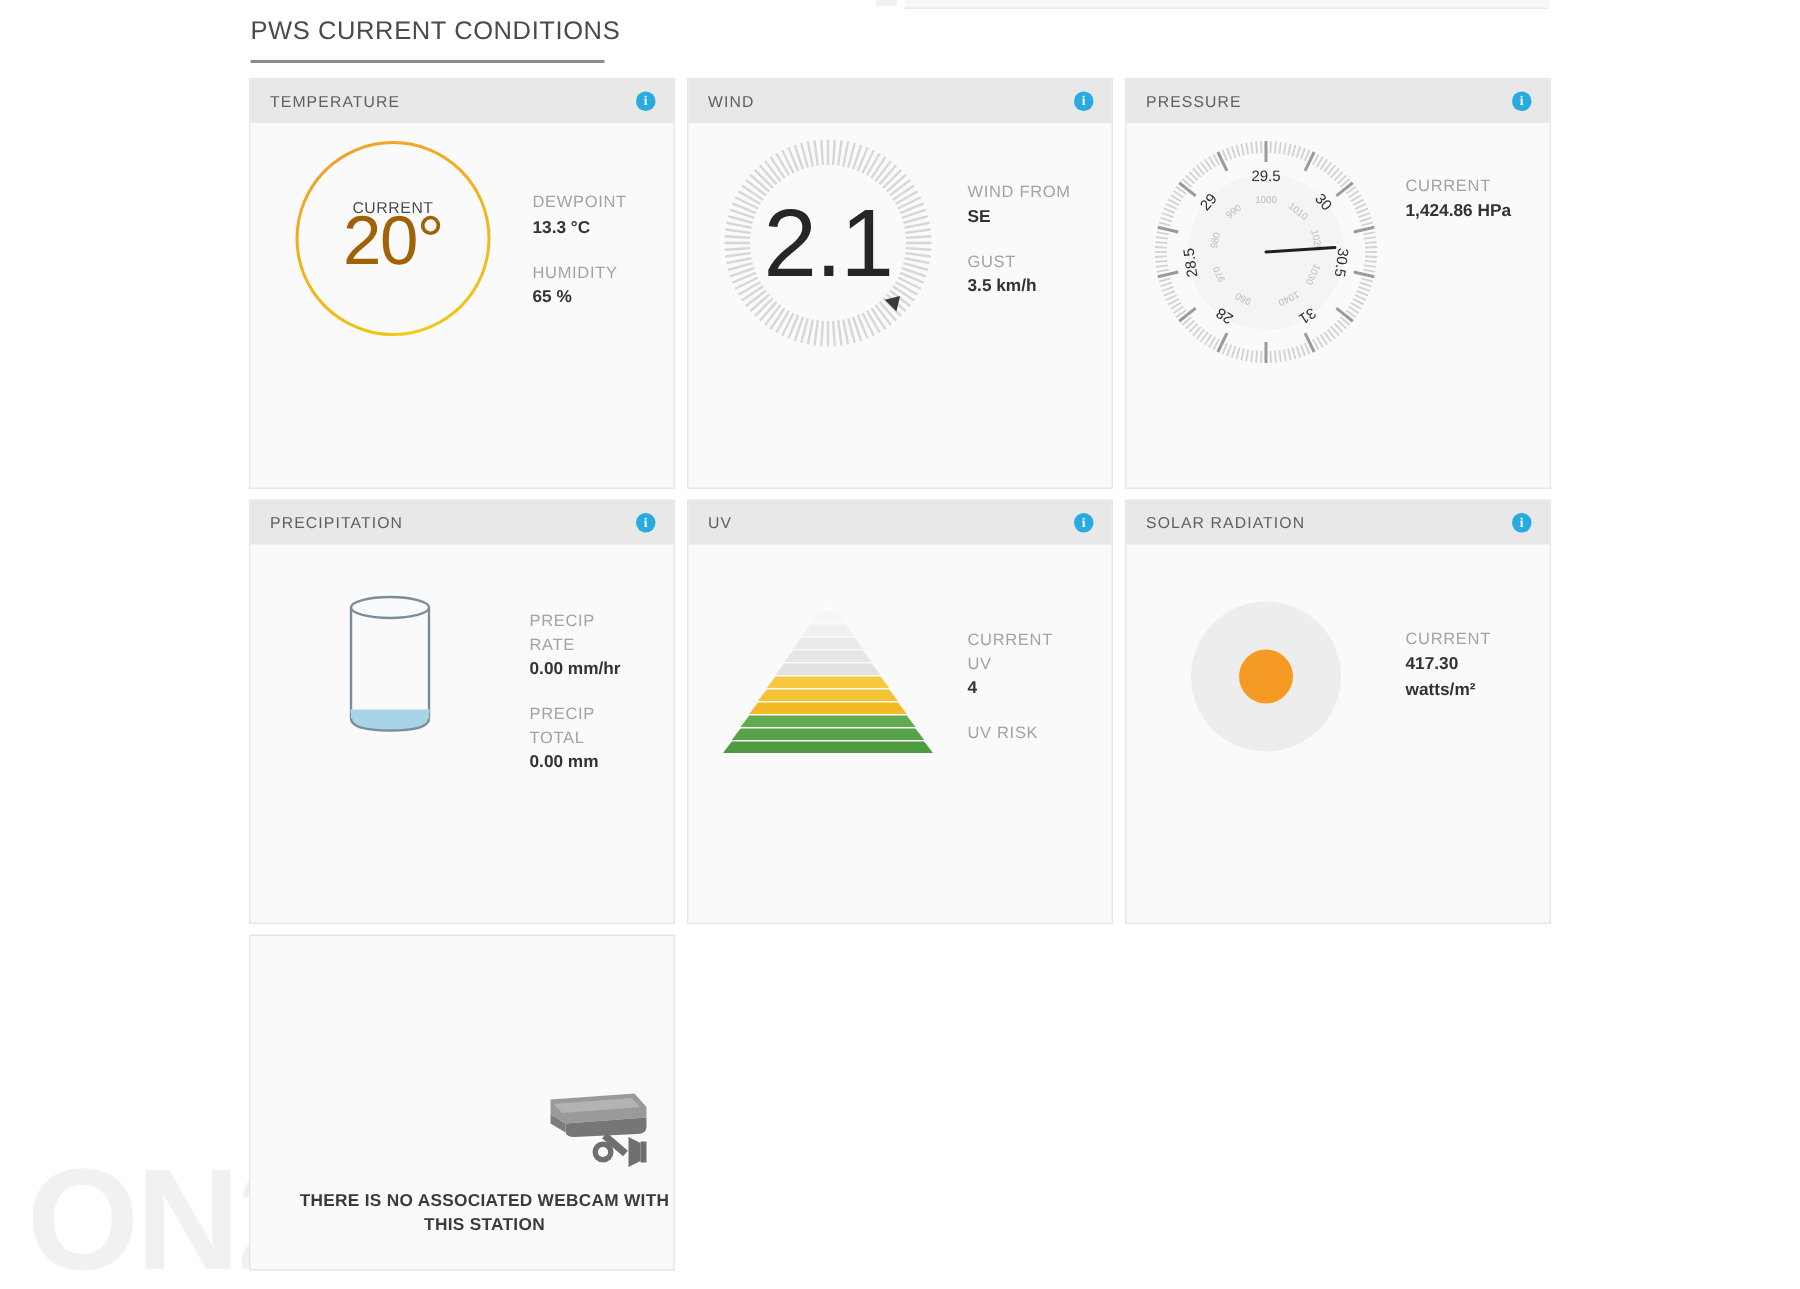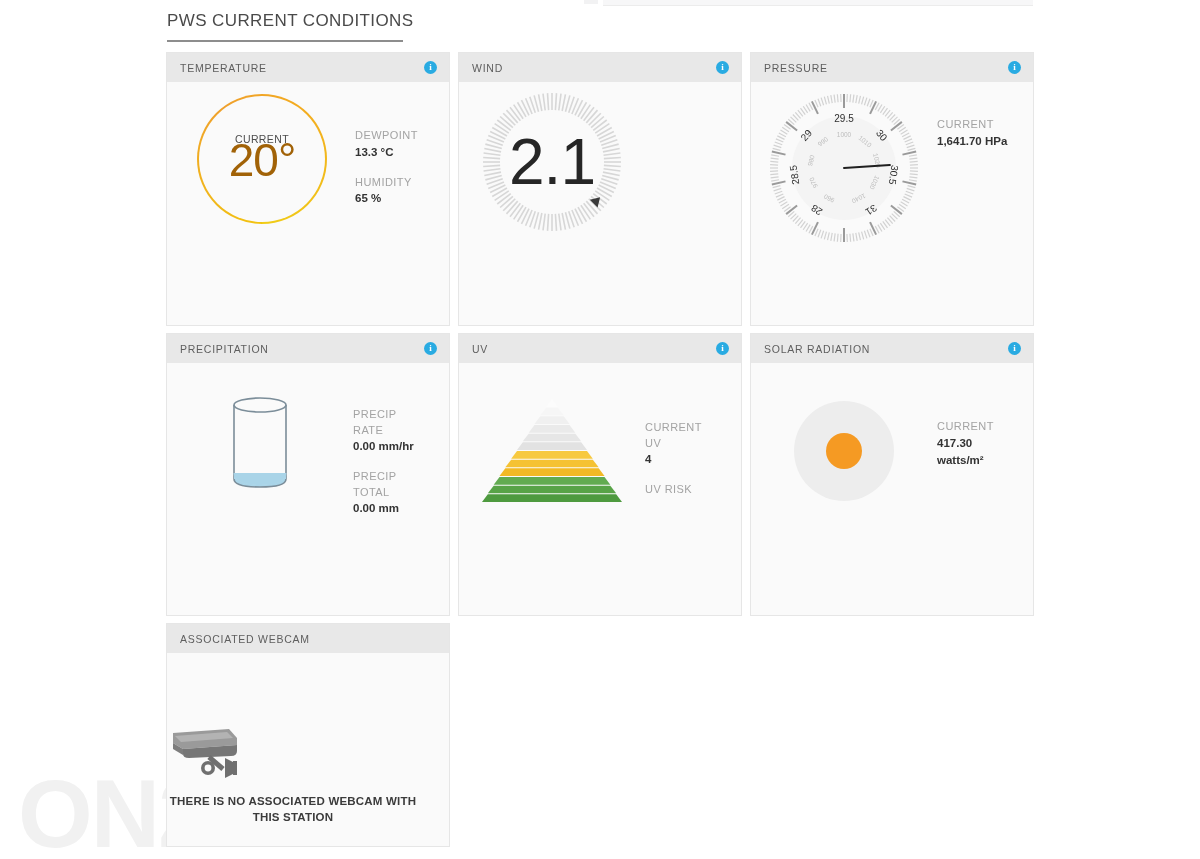--- a/index.html
+++ b/index.html
@@ -221,21 +221,21 @@
     margin: -18px 0 0 -18px;
     border-radius: 50%;
     background: #f59a23;
   }
 
   
   .webcam-body {
     flex: 1 1 auto;
     display: flex;
     flex-direction: column;
-    align-items: flex-start;
+    align-items: flex-end;
     justify-content: flex-end;
     padding-bottom: 21px;
   }
   .webcam-msg {
     margin-top: 12px;
     width: 252px;
     text-align: center;
     font-size: 11.5px;
     font-weight: 700;
     color: #3b3b3b;
@@ -404,20 +404,27 @@
                     <line x1="60.86" y1="20.00" x2="57.54" y2="3.33" stroke="#d7d7d7" stroke-width="1.6"></line>
                     <line x1="64.21" y1="19.44" x2="61.99" y2="2.59" stroke="#d7d7d7" stroke-width="1.6"></line>
                     <line x1="67.60" y1="19.11" x2="66.49" y2="2.15" stroke="#d7d7d7" stroke-width="1.6"></line>
                   </g>
                 <g id="wind-pointer">
                     <path d="M 0,-5.5 L 0,5.5 L -9,0 Z" fill="#3a3a3a" transform="translate(112.72,112.72) rotate(135)"></path>
                   </g>
               </svg>
               <div class="wind-value">2.1</div>
             </div>
+          </div>
+          <div class="read-col rc-wind">
+            <div class="read-label">WIND FROM</div>
+            <div class="read-value">SE</div>
+            <div class="read-gap"></div>
+            <div class="read-label">GUST</div>
+            <div class="read-value">3.5 km/h</div>
           </div>
         </div>
       </div>
 
       <div class="card tall">
         <div class="card-head">
           <span class="card-title">PRESSURE</span>
           <span class="info-icon">i</span>
         </div>
         <div class="card-body body-pres">
@@ -588,21 +595,21 @@
                     <text x="90.90" y="106.56" fill="#bdbdbd" font-size="6.5" font-family="&quot;Liberation Sans&quot;, sans-serif" text-anchor="middle" dominant-baseline="central" transform="rotate(154 90.90 106.56)">1040</text>
                   </g>
                 <g id="pres-needle">
                     <line x1="76" y1="76" x2="121.90" y2="73.05" stroke="#1f1f1f" stroke-width="2" stroke-linecap="round"></line>
                   </g>
               </svg>
             </div>
           </div>
           <div class="read-col rc-pres">
             <div class="read-label">CURRENT</div>
-            <div class="read-value">1,641.70 HPa</div>
+            <div class="read-value">1,424.86 HPa</div>
           </div>
         </div>
       </div>
     </div>
 
     <div class="grid-row">
 
       <div class="card tall2">
         <div class="card-head">
           <span class="card-title">PRECIPITATION</span>
@@ -685,23 +692,20 @@
             <div class="read-label">CURRENT</div>
             <div class="read-value">417.30</div>
             <div class="read-value">watts/m²</div>
           </div>
         </div>
       </div>
     </div>
 
     <div class="grid-row">
       <div class="card webcam">
-        <div class="card-head">
-          <span class="card-title">ASSOCIATED WEBCAM</span>
-        </div>
         <div class="webcam-body">
           <svg width="88" height="56" viewBox="0 0 88 56">
             <path d="M6 8 L62 4 L70 13 L70 20 L16 24 L6 18 Z" fill="#9a9a9a"></path>
             <path d="M6 18 L16 24 L16 30 L6 24 Z" fill="#7d7d7d"></path>
             <path d="M16 24 L70 20 L70 26 Q70 31 64 31 L22 33 Q16 33 16 29 Z" fill="#767676"></path>
             <path d="M8 11 L60 7 L66 13 L14 17 Z" fill="#b3b3b3"></path>
             <path d="M42 32 L56 44" stroke="#6f6f6f" stroke-width="5" fill="none"></path>
             <circle cx="41" cy="43" r="7" fill="#6f6f6f"></circle>
             <circle cx="41" cy="43" r="3.4" fill="#fafafa"></circle>
             <path d="M58 33 L58 53 L66 49 L66 37 Z" fill="#6f6f6f"></path>

